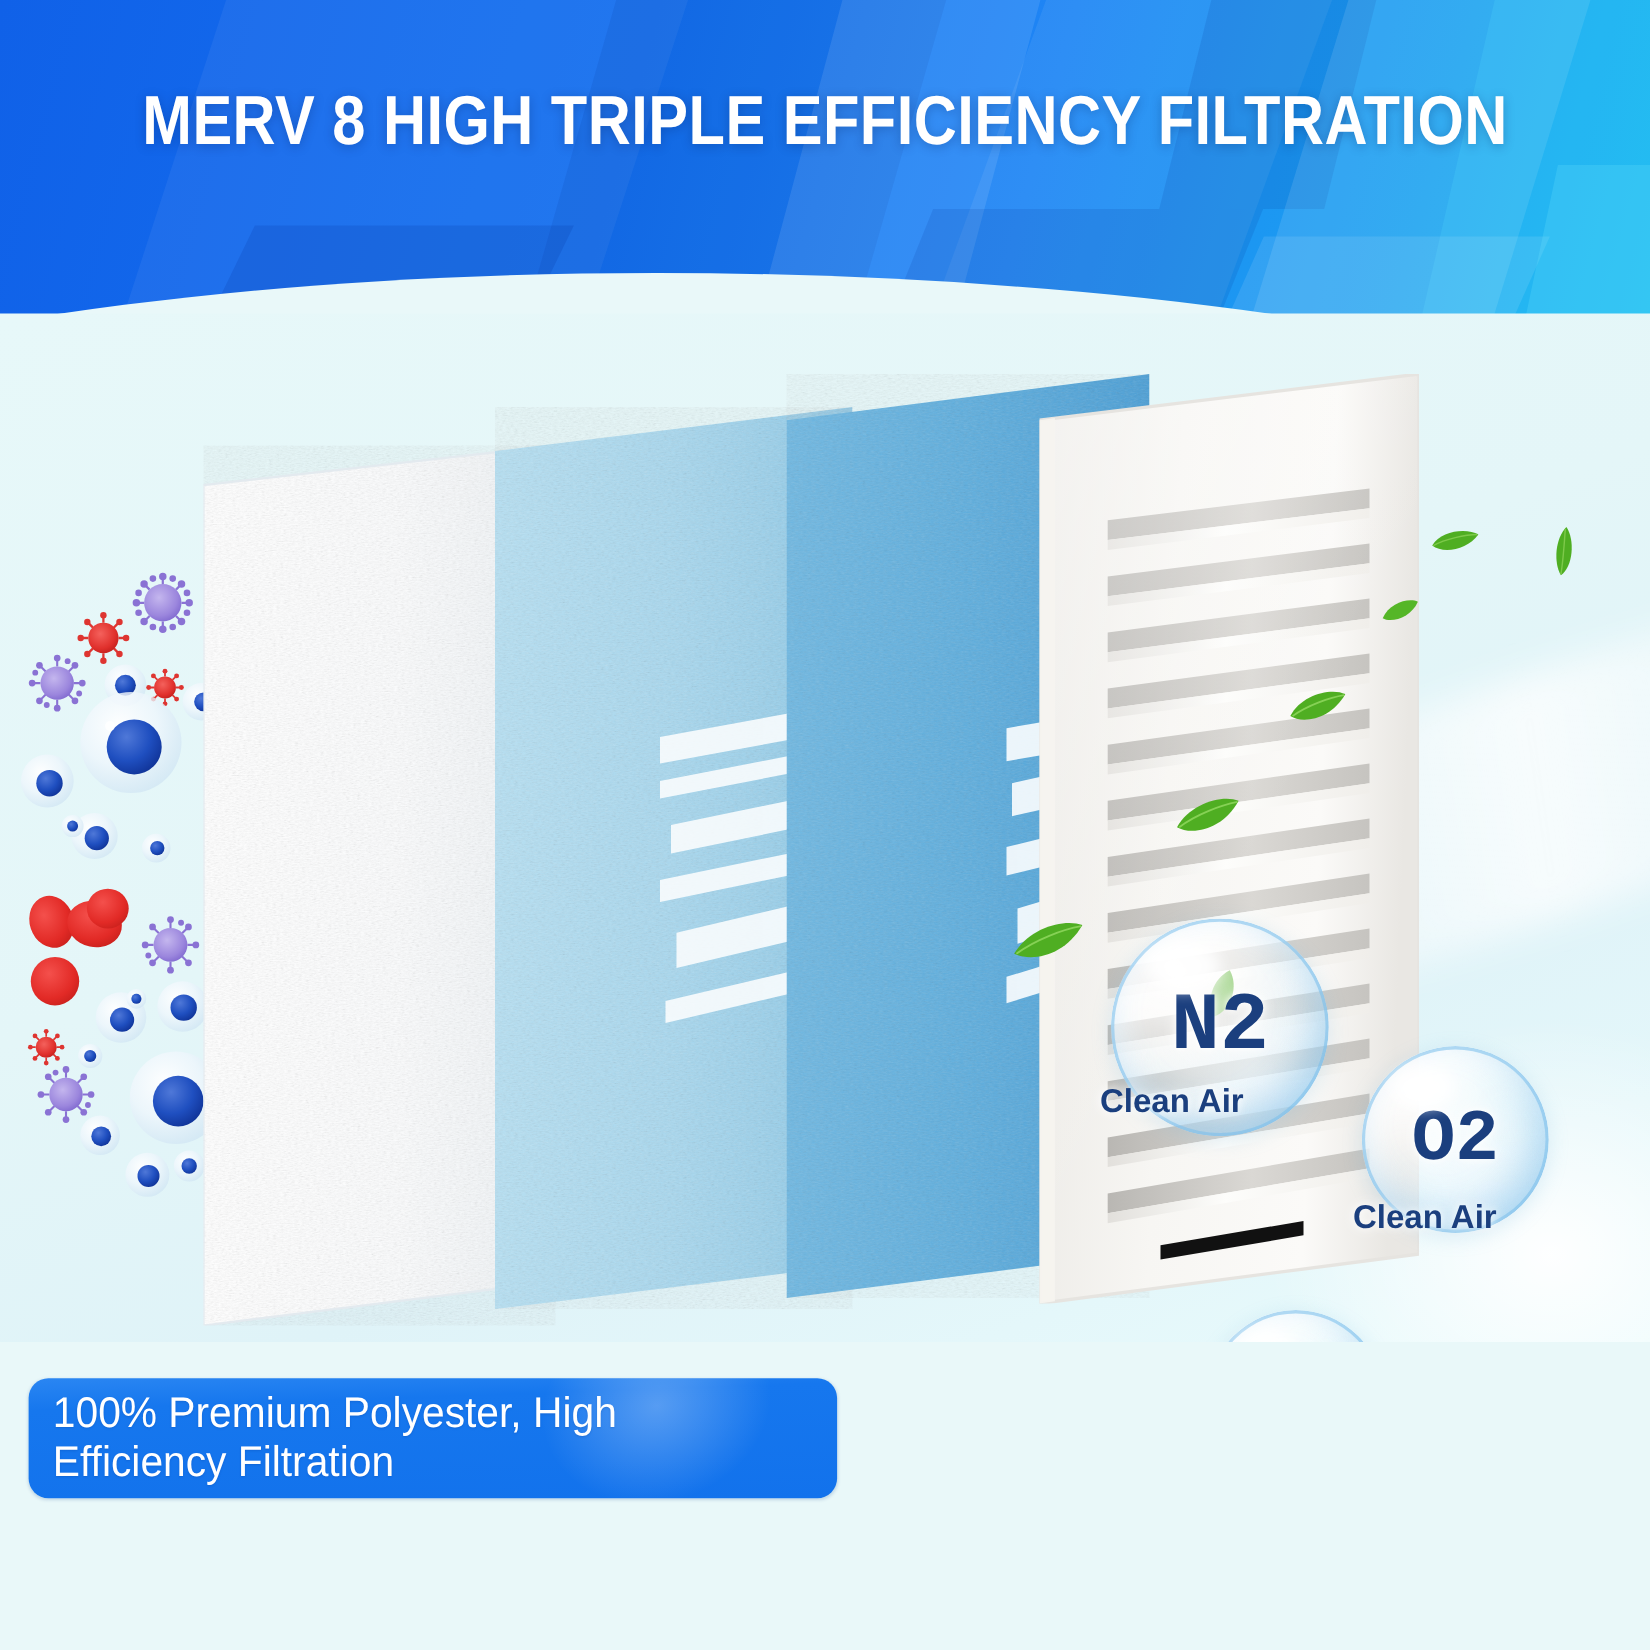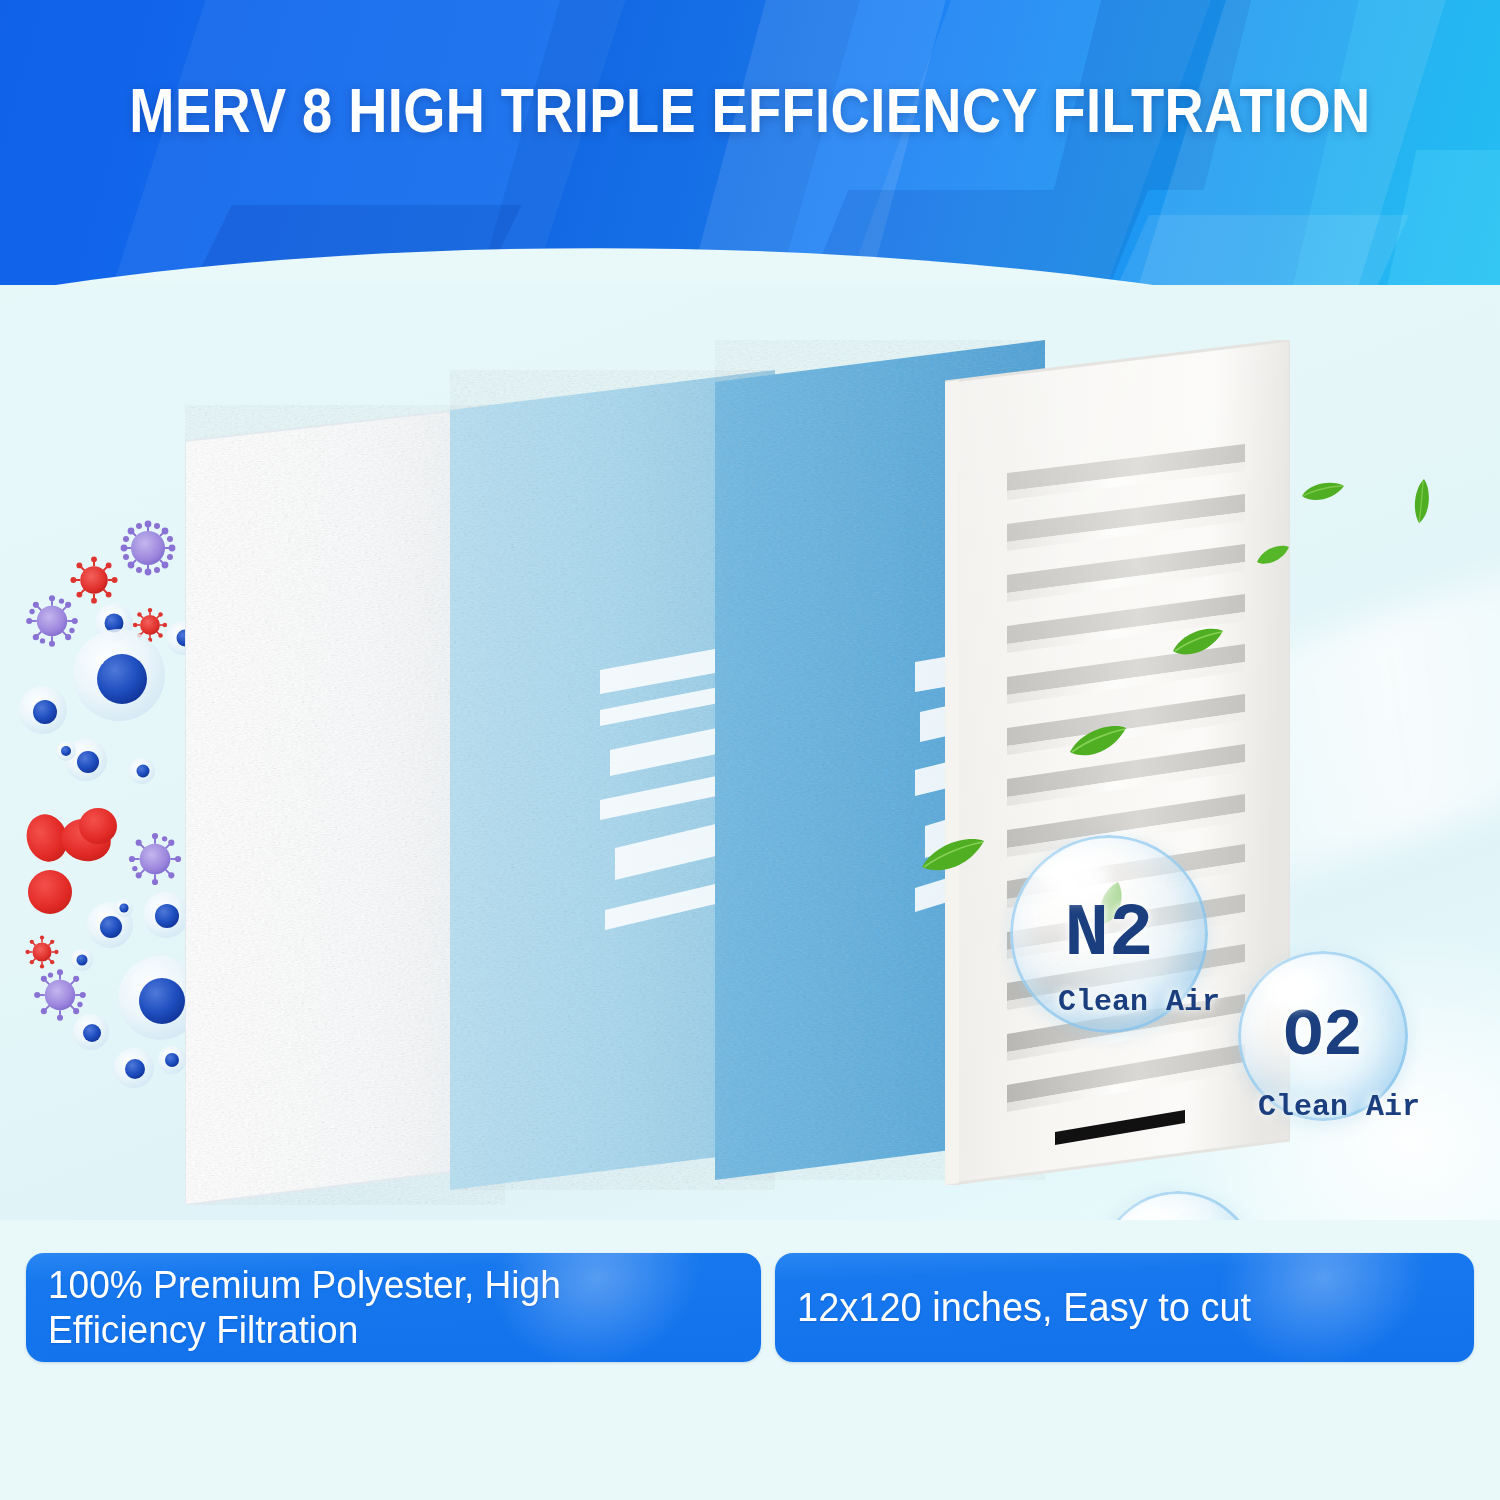--- a/index.html
+++ b/index.html
@@ -81,22 +81,22 @@
                inset -10px -14px 34px rgba(90,170,225,.38),
                inset 14px 16px 30px rgba(255,255,255,.85),
                0 4px 18px rgba(120,180,220,.22);
   }
   .bubble::after{content:"";position:absolute;left:16%;top:11%;width:34%;height:22%;
     border-radius:50%;background:rgba(255,255,255,.85);filter:blur(7px);}
   .bubble-label{position:absolute;left:0;right:0;top:50%;transform:translateY(-50%);
     text-align:center;color:#1b3f7e;font-weight:bold;
     font-family:Liberation Mono, monospace;
     text-shadow:0 0 7px rgba(255,255,255,.95),0 0 14px rgba(255,255,255,.8);}
-  .clean-air{position:absolute;text-align:right;color:#1b3f7e;font-weight:bold;
-    font-family:Liberation Mono, monospace;font-size:30px;
+  .clean-air{position:absolute;text-align:left;color:#1b3f7e;font-weight:bold;
+    font-family:Liberation Sans, sans-serif;font-size:30px;
     text-shadow:0 0 8px rgba(255,255,255,.95),0 0 16px rgba(255,255,255,.85);
     white-space:nowrap;}
 
   #bubN2{left:1010px;top:550px;width:198px;height:198px;}
   #bubN2 .bubble-label{font-size:74px;}
   #caN2{left:1000px;top:700px;width:220px;}
 
   #bubO2{left:1238px;top:666px;width:170px;height:170px;}
   #bubO2 .bubble-label{font-size:66px;}
   #caO2{left:1230px;top:805px;width:190px;}
@@ -628,19 +628,15 @@
       
     </div>
 
   </div>
 
   <div class="features">
     <div class="fbox fb-r1c1">
       <div class="sheen"></div>
       <span>100% Premium Polyester, High Efficiency Filtration</span>
     </div>
-    <div class="fbox fb-r1c2">
-      <div class="sheen"></div>
-      <span>12x120 inches, Easy to cut</span>
-    </div>
   </div>
 
 </div>
 
 </body></html>

